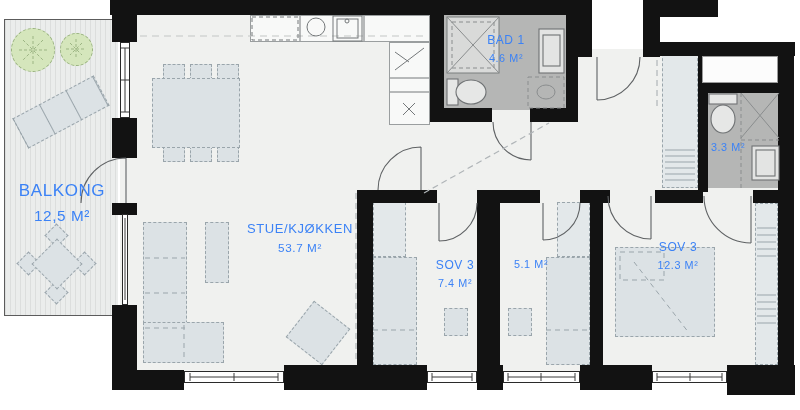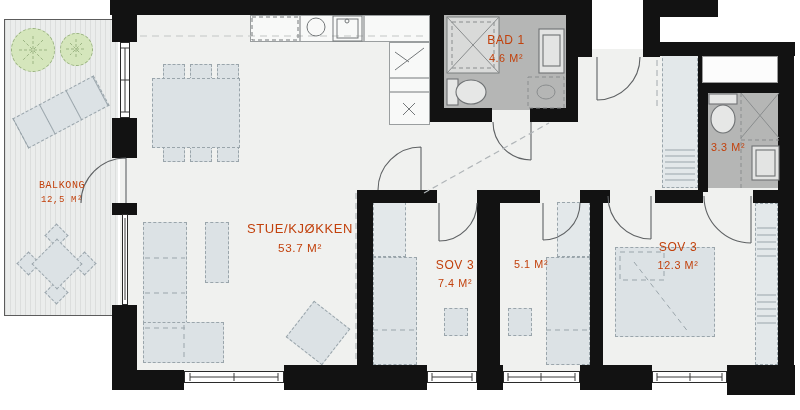--- a/index.html
+++ b/index.html
@@ -6,21 +6,21 @@
   .plan{position:relative;width:800px;height:410px;background:#fff;overflow:hidden;
         font-family:"Liberation Sans", sans-serif;}
   .abs{position:absolute;box-sizing:border-box;}
   .floor{background:#f0f1ef;}
   .bathfloor{background:#b5b6b5;}
   .wall{background:#121212;}
   .furn{background:#dce2e5;border:1.5px dashed #9aa5ab;}
   .ward{background:#e3e8ea;border:1.2px dashed #9aa5ab;}
   .counter{background:#f8f9f8;border:1px solid #9a9e9f;}
   .winh{background:#fff;border:1.5px solid #2a2a2a;}
-  .lbl{position:absolute;text-align:center;color:#c2410c;letter-spacing:.6px;line-height:1.55;z-index:40;}
+  .lbl{position:absolute;text-align:center;color:#3b82f6;letter-spacing:.6px;line-height:1.55;z-index:40;}
   .lbl .area{font-size:.9em;}
   svg.overlay{position:absolute;left:0;top:0;z-index:30;pointer-events:none;}
   .tree{border-radius:50%;background:#d5e6bc;border:1.5px dashed #98b27e;}
   .niche{background:#fcfcfc;border:1px solid #9b9b9b;}
   .alcove{background:#ffffff;}
 </style>
 </head>
 <body>
 
 <div class="plan">
@@ -208,21 +208,21 @@
       <rect x="620" y="252" width="44" height="28"></rect>
       <path d="M373 330 H417 M546 330 H590"></path>
     </g>
 
     <g stroke="#9cb583" stroke-width="1" stroke-dasharray="3 2" fill="none">
       <path d="M33 36 V64 M19 50 H47 M23 40 L43 60 M43 40 L23 60"></path>
       <path d="M76 39 V59 M66 49 H86 M70 43 L82 55 M82 43 L70 55"></path>
     </g>
   </svg>
 
-  <div class="lbl" style="left:12px;top:178px;width:100px;font-size:10px;font-family:Liberation Mono, monospace;">
+  <div class="lbl" style="left:12px;top:178px;width:100px;font-size:17px;">
     <div>BALKONG</div>
     <div class="area">12,5 M²</div>
   </div>
   <div class="lbl" style="left:235px;top:219px;width:130px;font-size:13px;">
     <div>STUE/KJØKKEN</div>
     <div class="area">53.7 M²</div>
   </div>
   <div class="lbl" style="left:466px;top:31px;width:80px;font-size:12px;">
     <div>BAD 1</div>
     <div class="area">4.6 M²</div>

